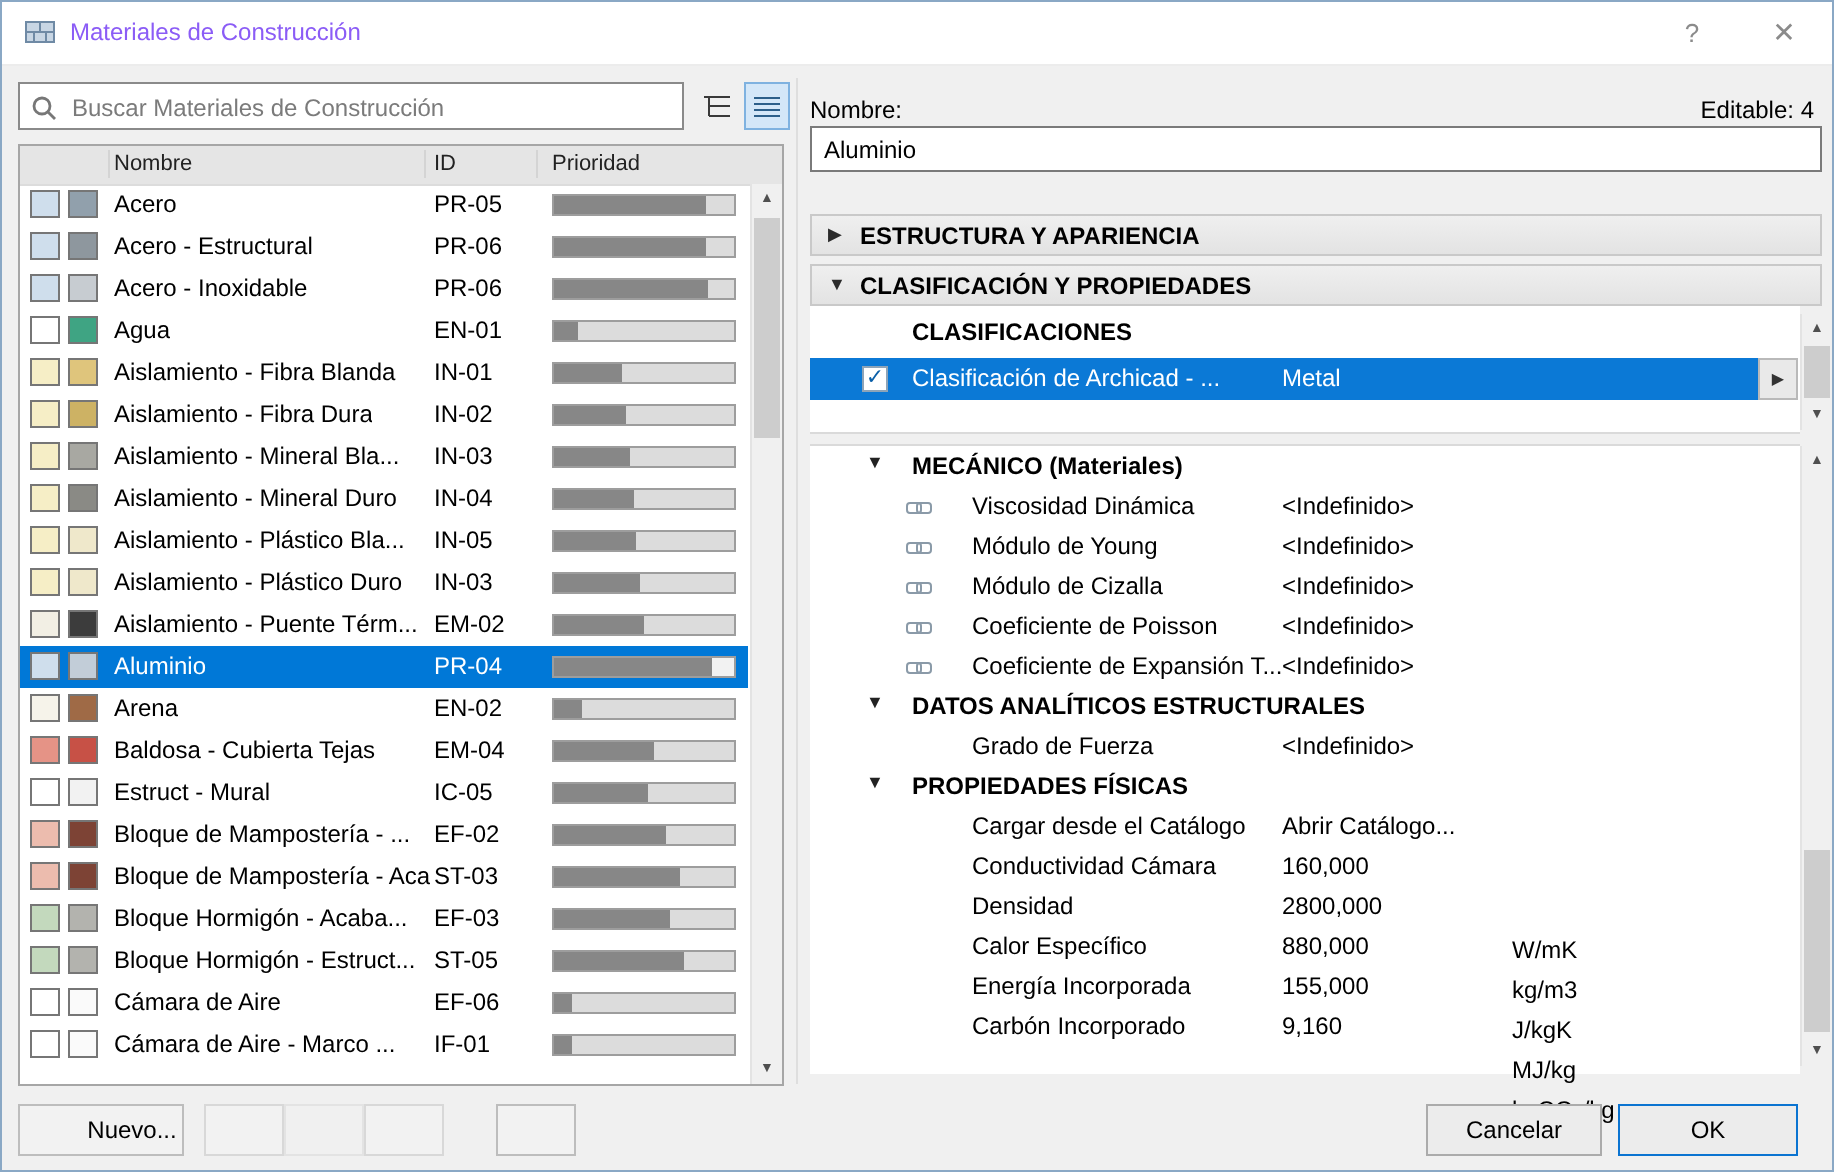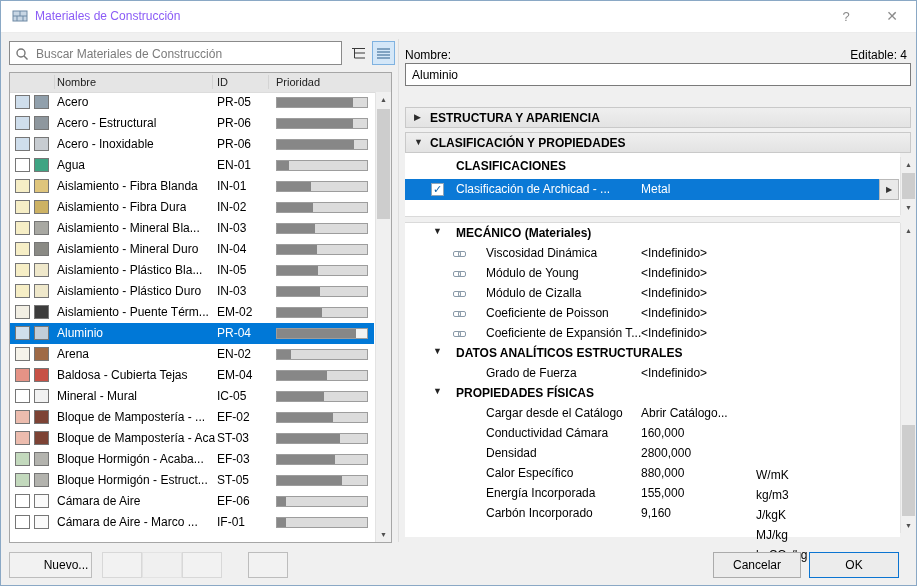--- a/index.html
+++ b/index.html
@@ -264,21 +264,21 @@
           <span class="sw sw2" style="background:#c75146"></span>
           <span class="rname">Baldosa - Cubierta Tejas</span>
           <span class="rid">EM-04</span>
           <span class="rbar">
             <span class="rfill" style="width:55.00000000000001%"></span>
           </span>
         </div>
         <div class="row">
           <span class="sw sw1" style="background:#ffffff"></span>
           <span class="sw sw2" style="background:#f2f2f2"></span>
-          <span class="rname">Mineral - Mural</span>
+          <span class="rname">Estruct - Mural</span>
           <span class="rid">IC-05</span>
           <span class="rbar">
             <span class="rfill" style="width:52%"></span>
           </span>
         </div>
         <div class="row">
           <span class="sw sw1" style="background:#ecbcae"></span>
           <span class="sw sw2" style="background:#7d4335"></span>
           <span class="rname">Bloque de Mampostería - ...</span>
           <span class="rid">EF-02</span>

